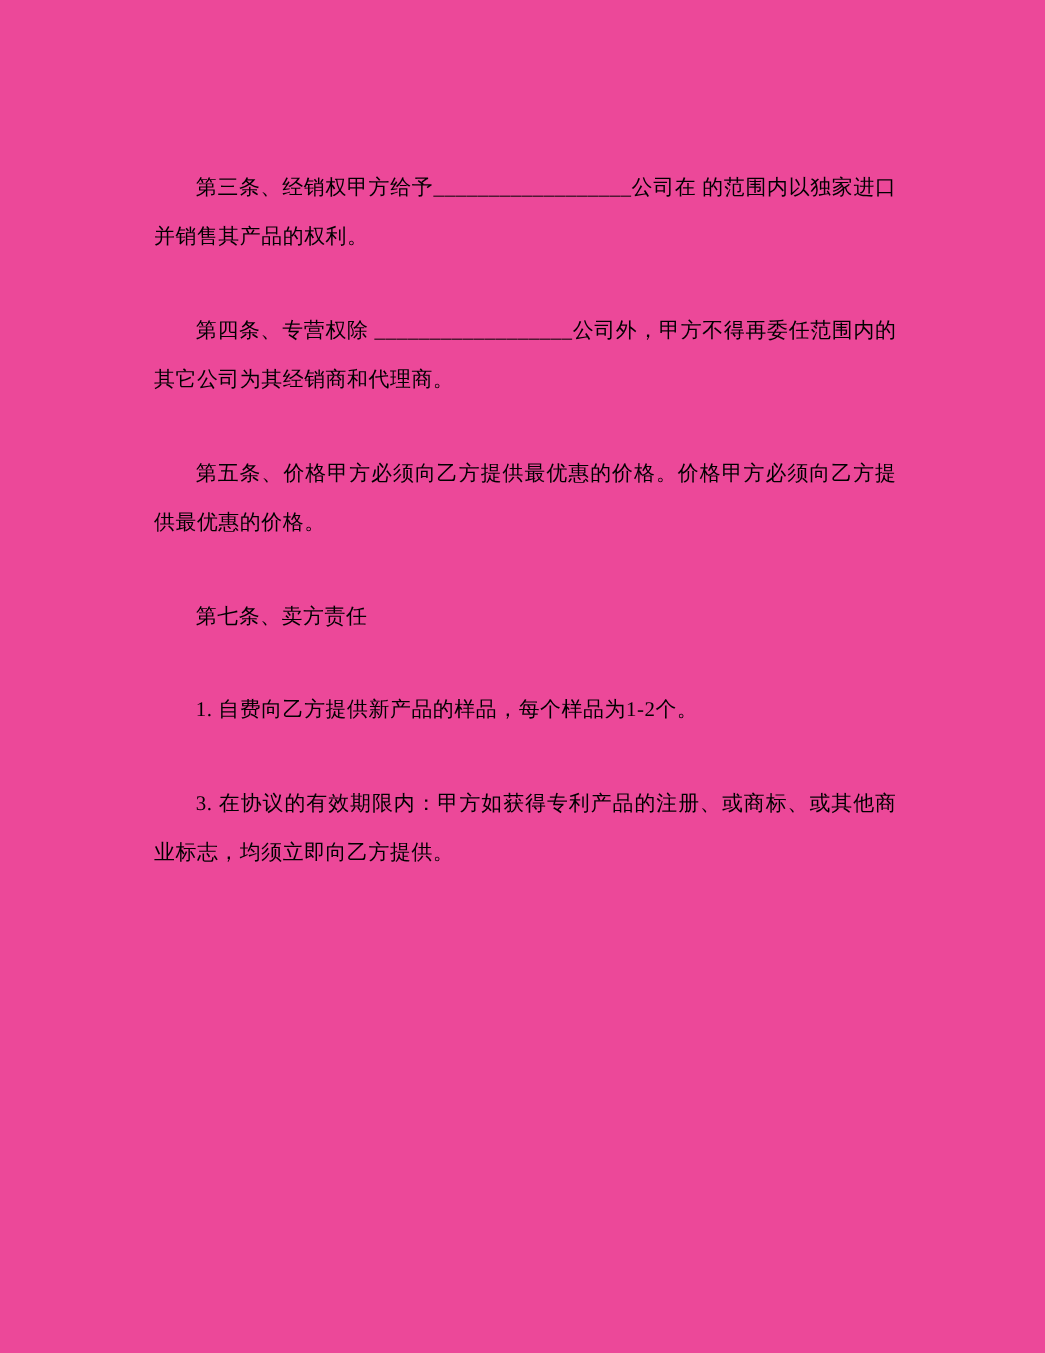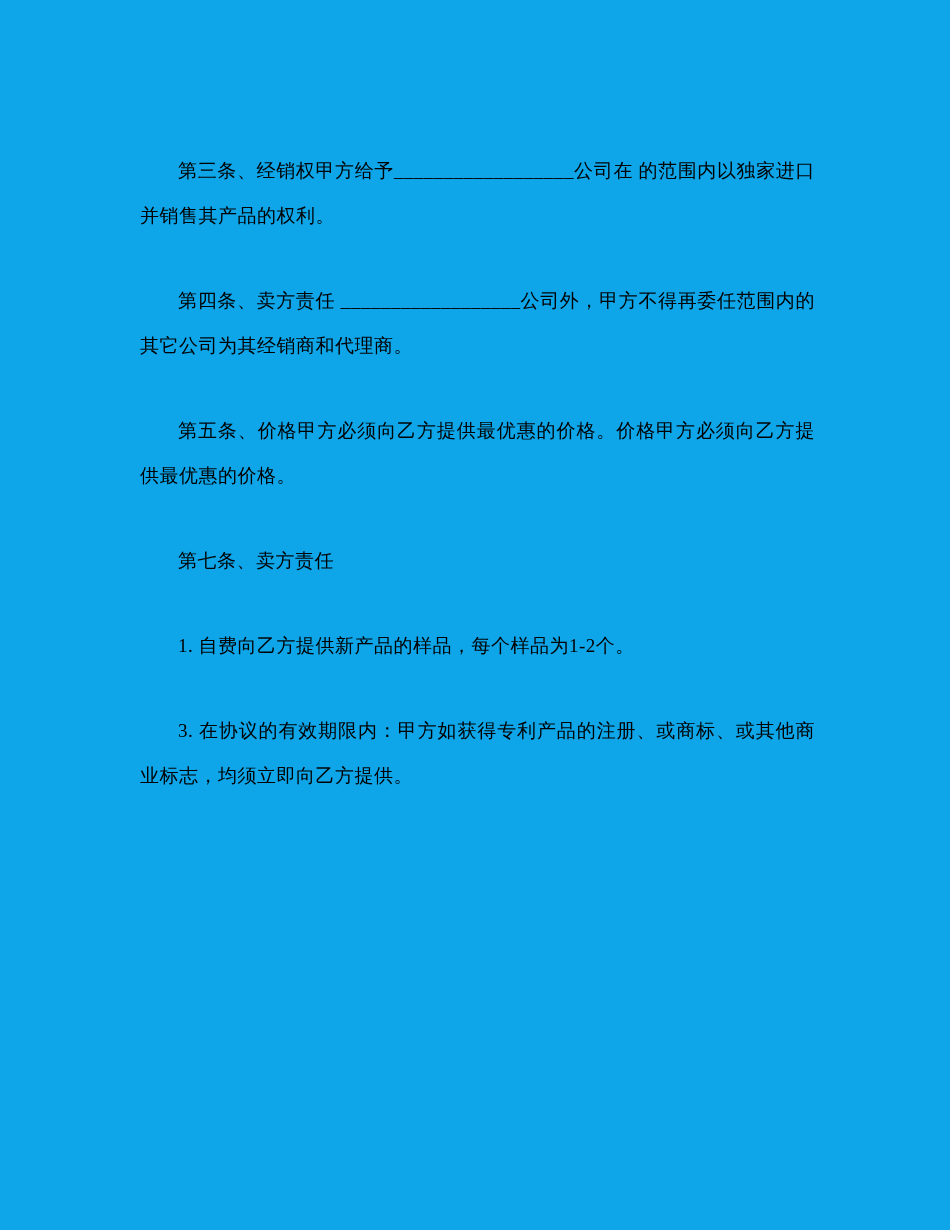--- a/index.html
+++ b/index.html
@@ -12,37 +12,37 @@
     height: 1230px;
     overflow: hidden;
     font-family: "Liberation Serif", "DejaVu Serif", serif;
     color: #000000;
   }
   .page {
     box-sizing: border-box;
     width: 950px;
     height: 1230px;
     padding: 148px 135px 40px 140px;
-    background: #0ea5e9;
+    background: #ec4899;
   }
   .doc-body p {
     margin: 0 0 40px 0;
     font-size: 19px;
     line-height: 45px;
     text-indent: 2em;
     text-align: justify;
     letter-spacing: 0.5px;
     word-break: break-all;
   }
 </style>
 </head>
 <body>
 
 <div class="page">
   <div class="doc-body">
     <p>第三条、经销权甲方给予__________________公司在 的范围内以独家进口并销售其产品的权利。</p>
-    <p>第四条、卖方责任 __________________公司外，甲方不得再委任范围内的其它公司为其经销商和代理商。</p>
+    <p>第四条、专营权除 __________________公司外，甲方不得再委任范围内的其它公司为其经销商和代理商。</p>
     <p>第五条、价格甲方必须向乙方提供最优惠的价格。价格甲方必须向乙方提供最优惠的价格。</p>
     <p>第七条、卖方责任</p>
     <p>1.  自费向乙方提供新产品的样品，每个样品为1-2个。</p>
     <p>3.  在协议的有效期限内：甲方如获得专利产品的注册、或商标、或其他商业标志，均须立即向乙方提供。</p>
   </div>
 </div>
 
 </body></html>

